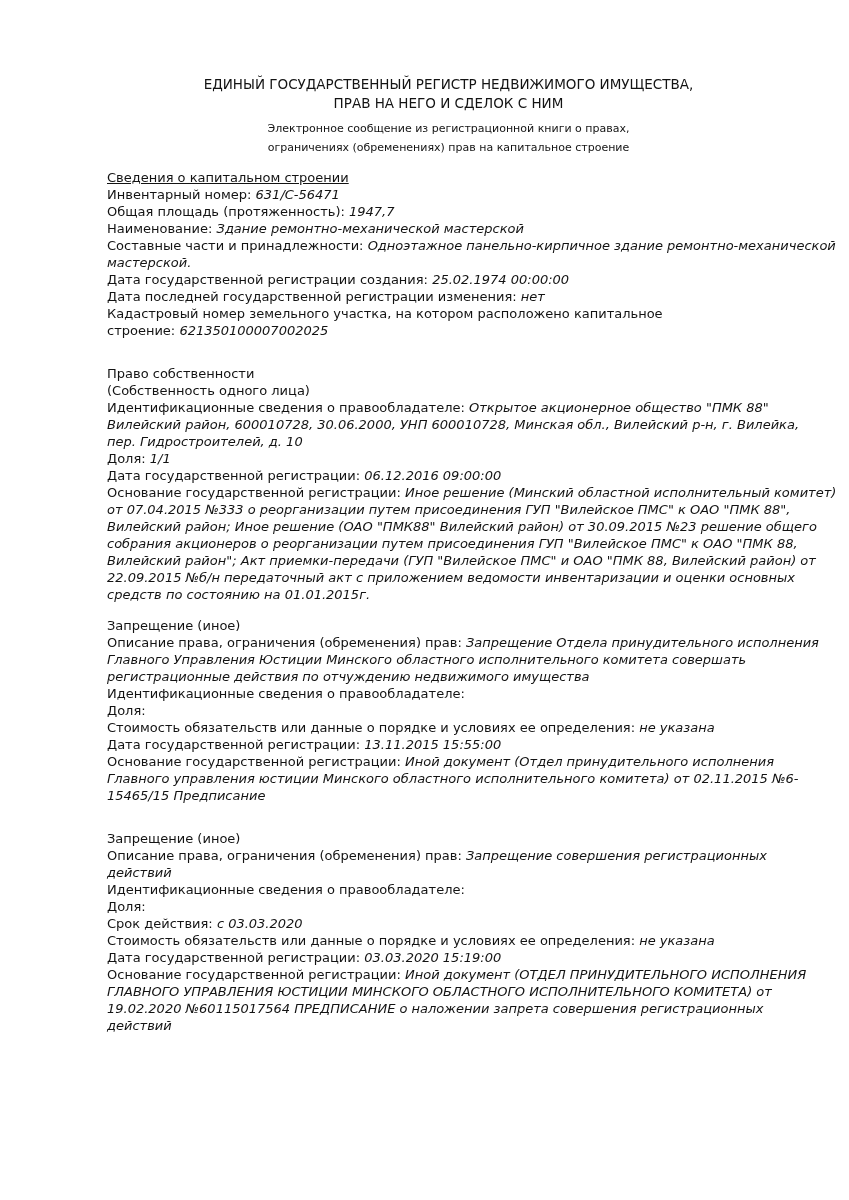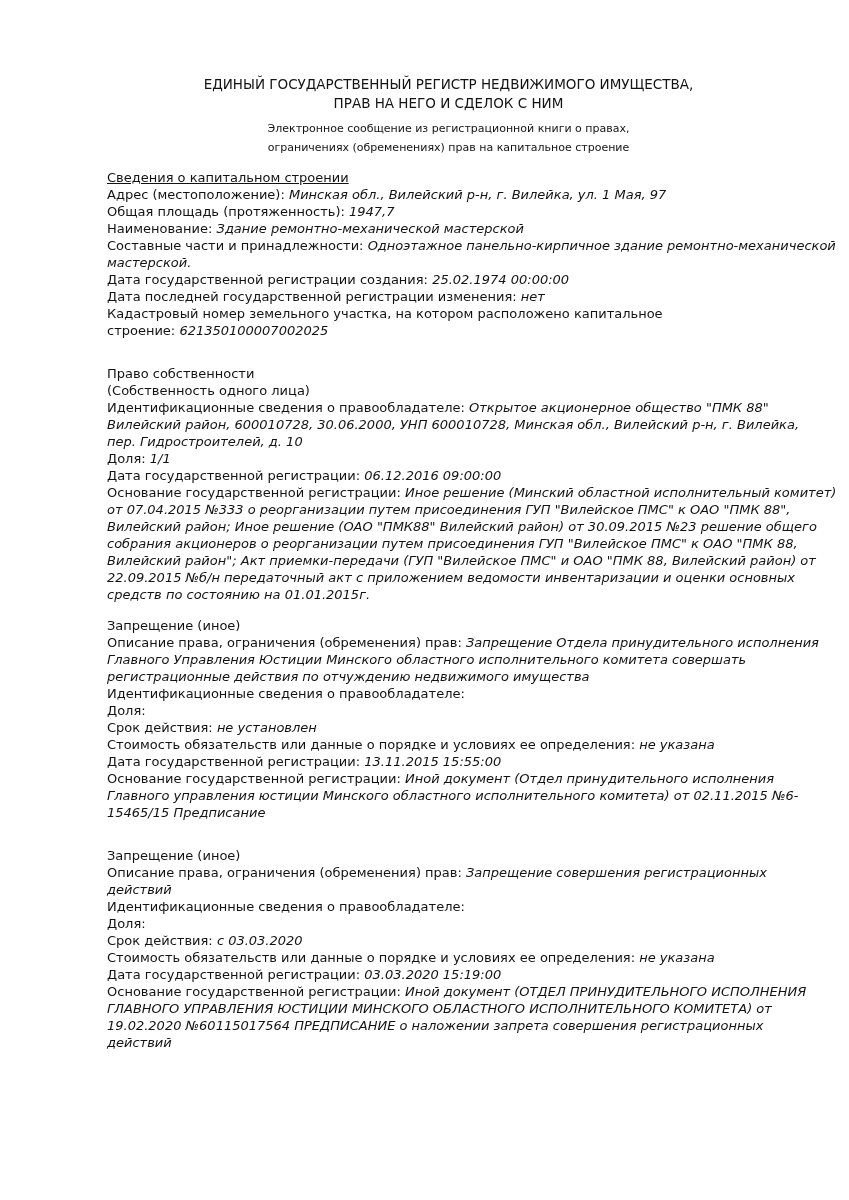--- a/index.html
+++ b/index.html
@@ -57,21 +57,21 @@
       <div>ПРАВ НА НЕГО И СДЕЛОК С НИМ</div>
     </div>
 
     <div class="doc-subtitle">
       <div>Электронное сообщение из регистрационной книги о правах,</div>
       <div>ограничениях (обременениях) прав на капитальное строение</div>
     </div>
 
     <div class="section sec-building">
       <div class="heading underline">Сведения о капитальном строении</div>
-      <div class="field"><span class="label">Адрес (местоположение):</span> <span class="value">Минская обл., Вилейский р-н, г. Вилейка, ул. 1 Мая, 97</span></div>
+      <div class="field"><span class="label">Инвентарный номер:</span> <span class="value">631/С-56471</span></div>
       <div class="field"><span class="label">Общая площадь (протяженность):</span> <span class="value">1947,7</span></div>
       <div class="field"><span class="label">Наименование:</span> <span class="value">Здание ремонтно-механической мастерской</span></div>
       <div class="field"><span class="label">Составные части и принадлежности:</span> <span class="value">Одноэтажное панельно-кирпичное здание ремонтно-механической
 мастерской.</span></div>
       <div class="field"><span class="label">Дата государственной регистрации создания:</span> <span class="value">25.02.1974 00:00:00</span></div>
       <div class="field"><span class="label">Дата последней государственной регистрации изменения:</span> <span class="value">нет</span></div>
       <div class="field"><span class="label">Кадастровый номер земельного участка, на котором расположено капитальное
 строение:</span> <span class="value">621350100007002025</span></div>
     </div>
 
@@ -92,21 +92,20 @@
 средств по состоянию на 01.01.2015г.</span></div>
     </div>
 
     <div class="section sec-prohib1">
       <div class="heading">Запрещение (иное)</div>
       <div class="field"><span class="label">Описание права, ограничения (обременения) прав:</span> <span class="value">Запрещение Отдела принудительного исполнения
 Главного Управления Юстиции Минского областного исполнительного комитета совершать
 регистрационные действия по отчуждению недвижимого имущества</span></div>
       <div class="field"><span class="label">Идентификационные сведения о правообладателе:</span> <span class="value"></span></div>
       <div class="field"><span class="label">Доля:</span> <span class="value"></span></div>
-      <div class="field"><span class="label">Срок действия:</span> <span class="value">не установлен</span></div>
       <div class="field"><span class="label">Стоимость обязательств или данные о порядке и условиях ее определения:</span> <span class="value">не указана</span></div>
       <div class="field"><span class="label">Дата государственной регистрации:</span> <span class="value">13.11.2015 15:55:00</span></div>
       <div class="field"><span class="label">Основание государственной регистрации:</span> <span class="value">Иной документ (Отдел принудительного исполнения
 Главного управления юстиции Минского областного исполнительного комитета) от 02.11.2015 №6-
 15465/15 Предписание</span></div>
     </div>
 
     <div class="section sec-prohib2">
       <div class="heading">Запрещение (иное)</div>
       <div class="field"><span class="label">Описание права, ограничения (обременения) прав:</span> <span class="value">Запрещение совершения регистрационных

